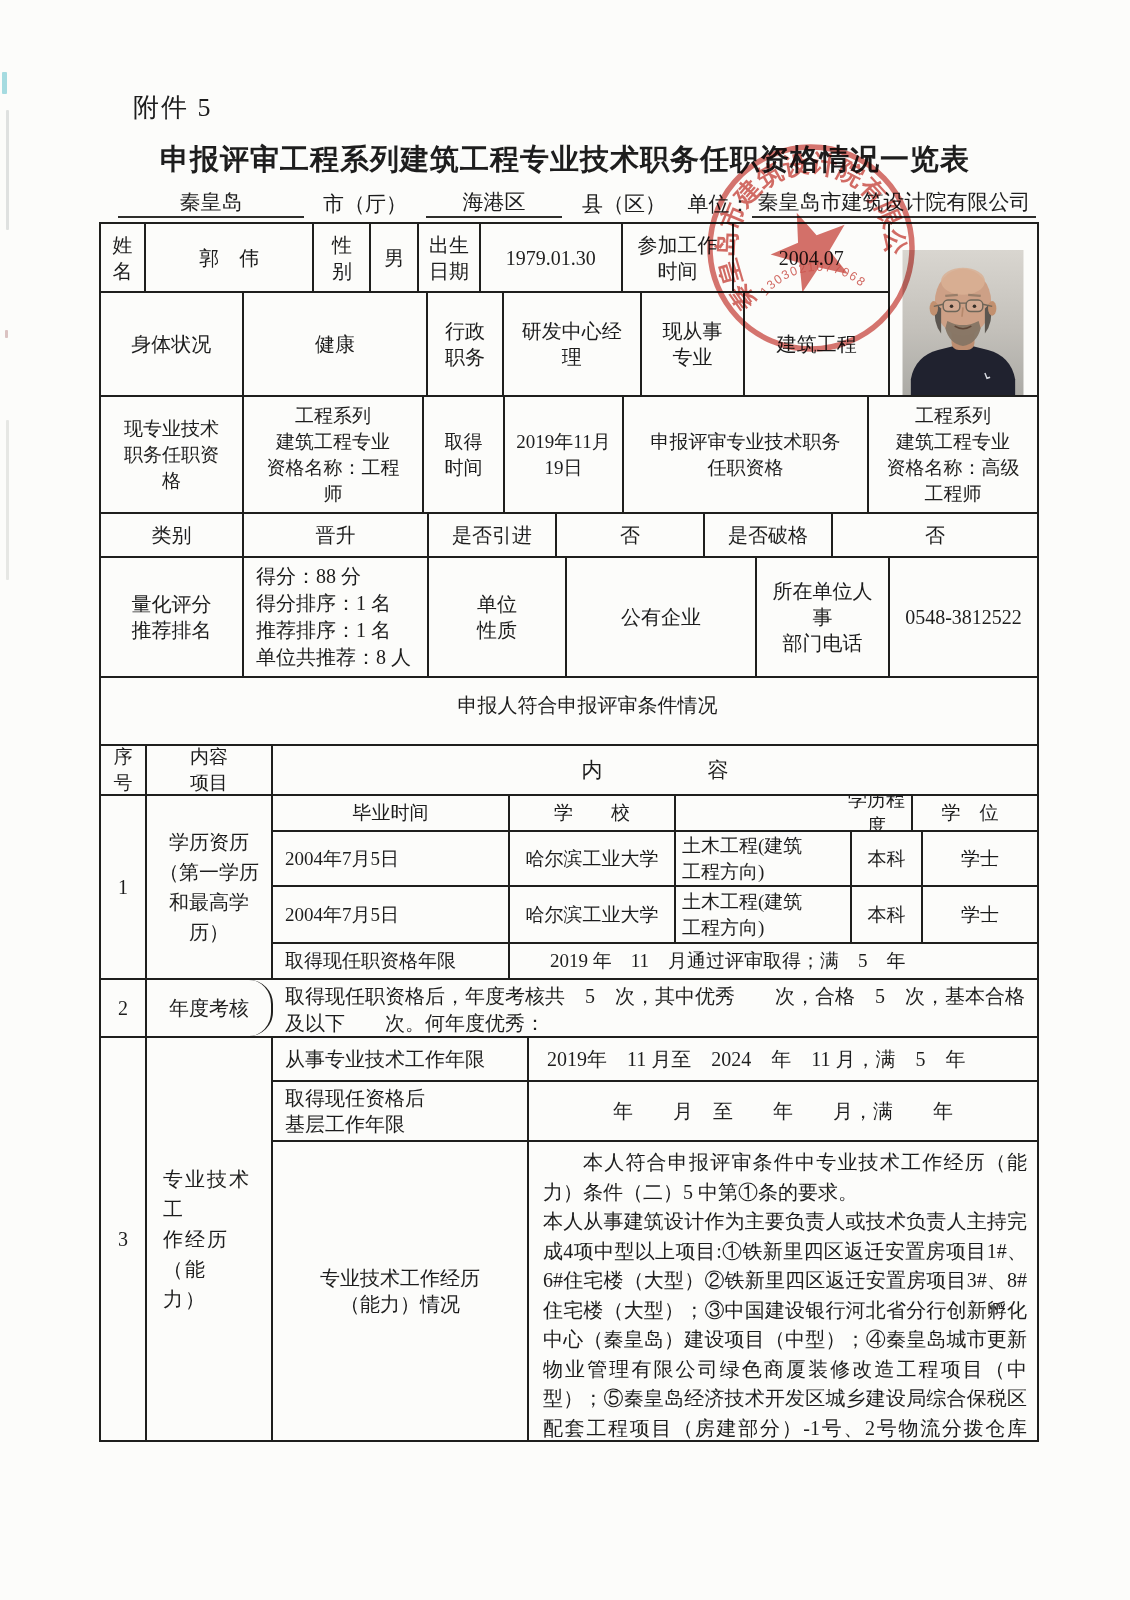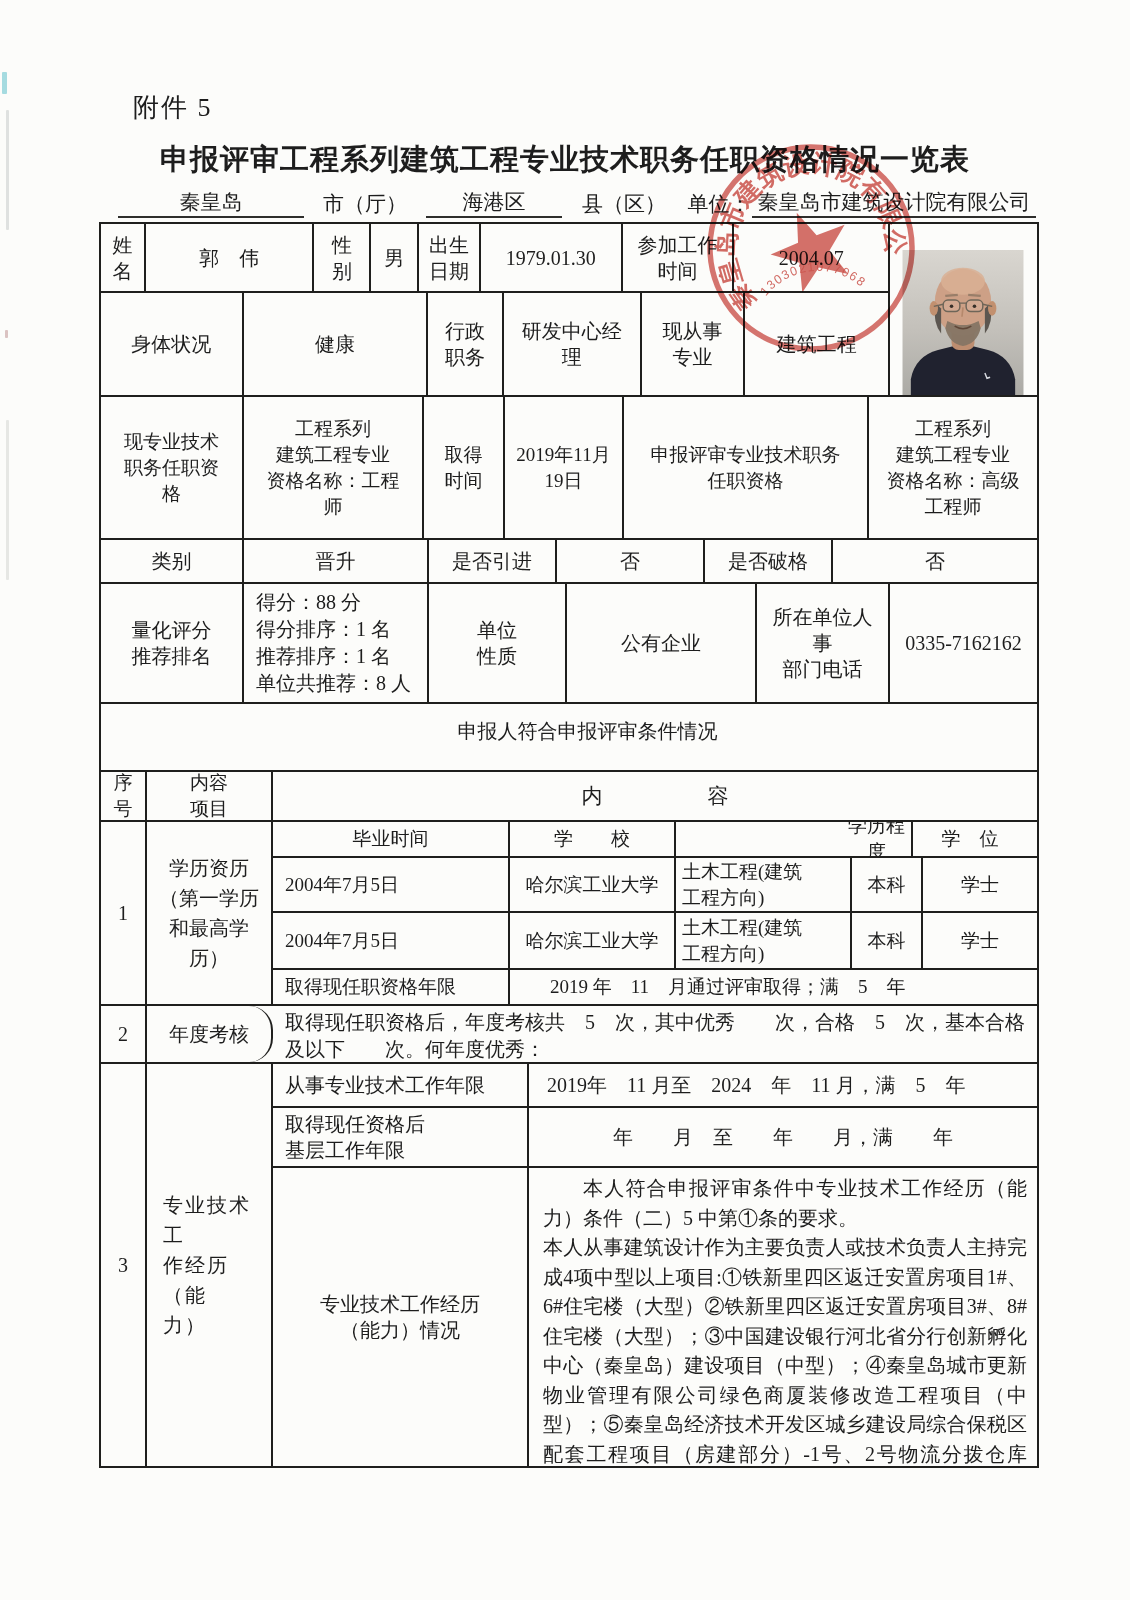--- a/index.html
+++ b/index.html
@@ -129,21 +129,21 @@
           <circle cx="47" cy="54" r="1.7" fill="#372f29"></circle>
           <circle cx="69" cy="54" r="1.7" fill="#372f29"></circle>
           <path d="M58,55 L57,64" stroke="#b5886c" stroke-width="1.6" fill="none"></path>
           <path d="M43,68 Q58,76 73,68 L75,75 Q71,90 58,92 Q45,90 41,75 Z" fill="#857564" opacity=".95"></path>
           <path d="M50,73 Q58,78 66,73" stroke="#5f4637" stroke-width="1.6" fill="none"></path>
           <path d="M79,118 l2,5 l3,-1" stroke="#d7dae0" stroke-width="1.4" fill="none"></path>
         </svg>
       </div>
     </div>
 
-    <div class="tr small" style="height:143px; line-height:27px;">
+    <div class="tr small" style="height:117px; line-height:27px;">
       <div class="td" style="width:143px;">现专业技术
 职务任职资
 格</div>
       <div class="td" style="width:180px;">工程系列
 建筑工程专业
 资格名称：工程
 师</div>
       <div class="td" style="width:81px;">取得
 时间</div>
       <div class="td" style="width:119px;">2019年11月
@@ -171,21 +171,21 @@
       <div class="td leftal" style="width:185px; line-height:27px;">得分：88 分
 得分排序：1 名
 推荐排序：1 名
 单位共推荐：8 人</div>
       <div class="td" style="width:138px;">单位
 性质</div>
       <div class="td" style="width:190px;">公有企业</div>
       <div class="td" style="width:133px;">所在单位人
 事
 部门电话</div>
-      <div class="td last" style="width:147px;">0335-7162162</div>
+      <div class="td last" style="width:147px;">0548-3812522</div>
     </div>
 
     <div class="tr" style="height:68px;">
       <div class="td last" style="width:936px; align-items:flex-start; padding-top:14px;margin-left:37px;">申报人符合申报评审条件情况</div>
     </div>
 
     <div class="tr small" style="height:50px; line-height:22px;">
       <div class="td" style="width:46px;">序
 号</div>
       <div class="td" style="width:126px;">内容

